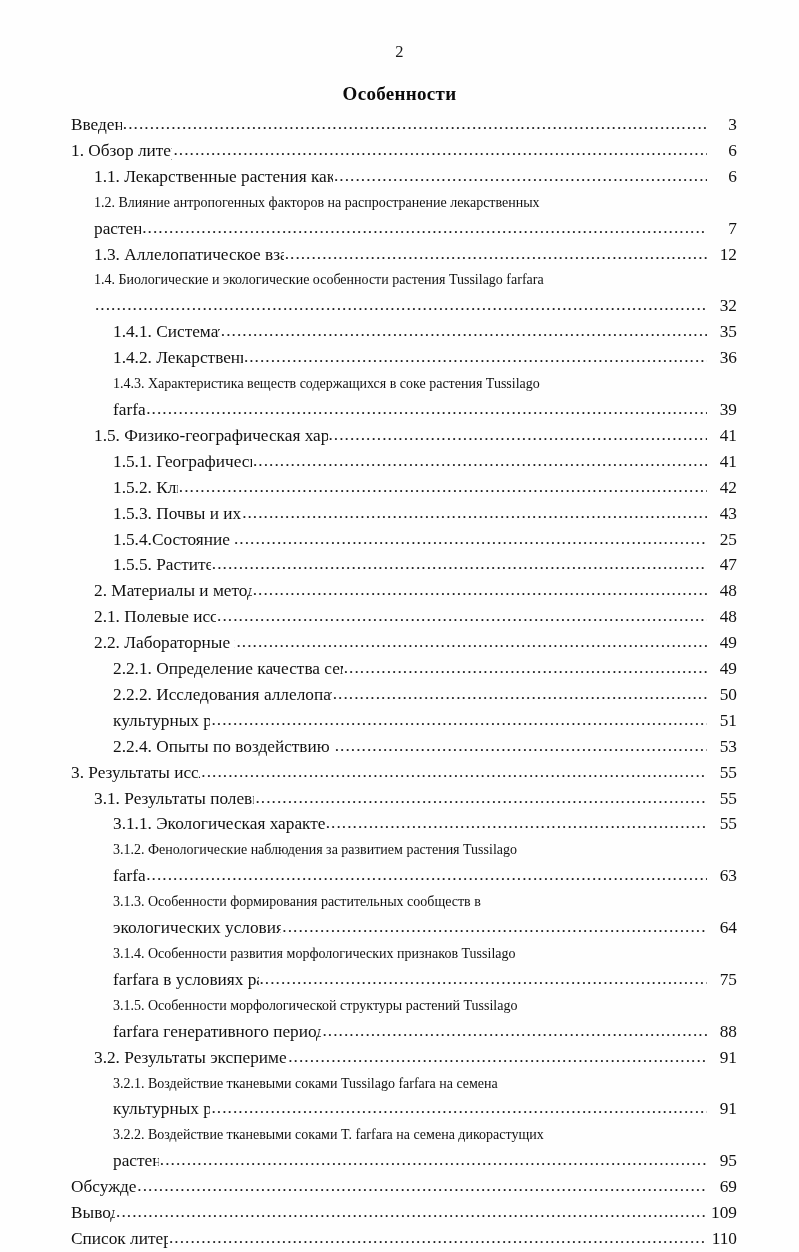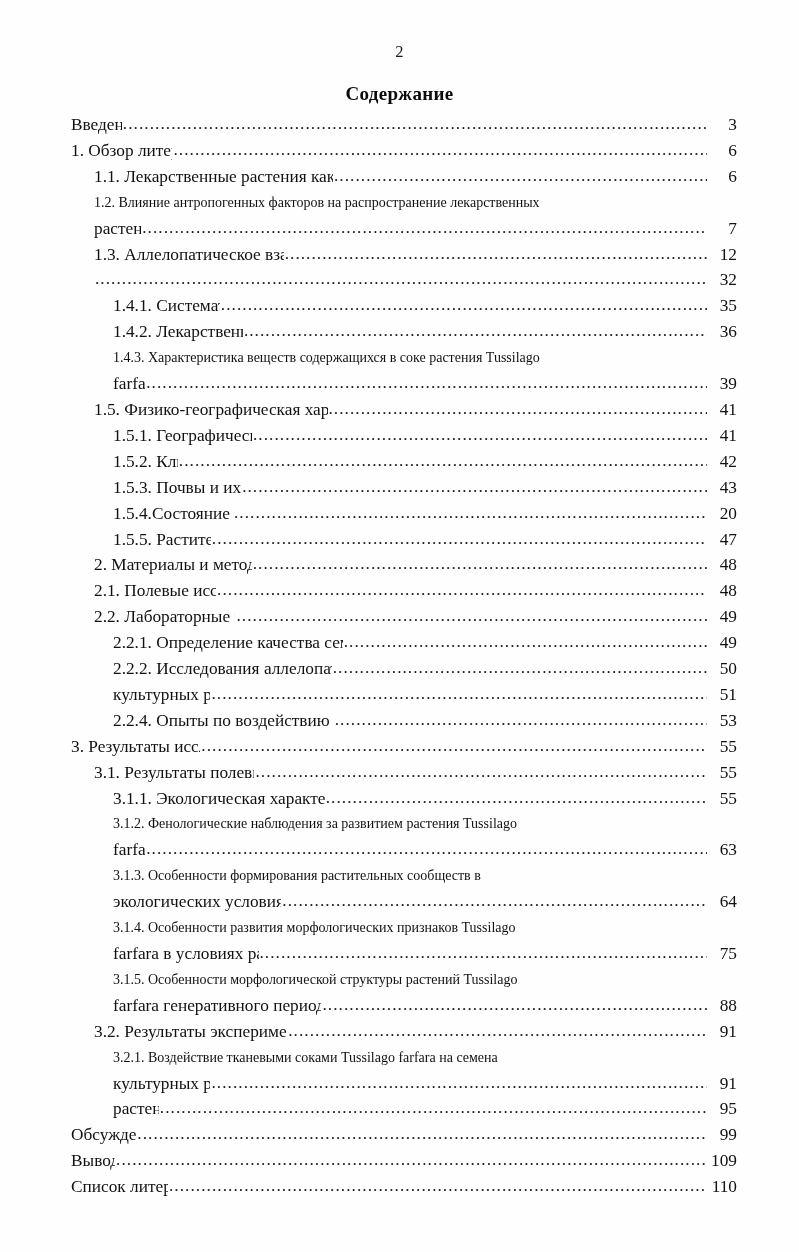--- a/index.html
+++ b/index.html
@@ -110,21 +110,21 @@
     line-height: 25.9px;
   }
 </style>
 </head>
 <body>
 
 <div class="page">
 
   <div class="page-number">2</div>
 
-  <div class="toc-title">Содержание</div>
+  <div class="toc-title">Особенности</div>
 
   <div class="toc" id="toc-list">
       <div class="toc-entry lvl0">
         <div class="entry-row">
           <span class="entry-label">Введение</span>
           <span class="leader"></span>
           <span class="entry-page">3</span>
         </div>
       </div>
       <div class="toc-entry lvl0">
@@ -150,20 +150,21 @@
         </div>
       </div>
       <div class="toc-entry lvl1">
         <div class="entry-row">
           <span class="entry-label">1.3. Аллелопатическое взаимодействие растений</span>
           <span class="leader"></span>
           <span class="entry-page">12</span>
         </div>
       </div>
       <div class="toc-entry lvl1">
+        <span class="wrap-line">1.4. Биологические и экологические особенности растения Tussilago farfara</span>
         <div class="entry-row">
           <span class="entry-label"></span>
           <span class="leader"></span>
           <span class="entry-page">32</span>
         </div>
       </div>
       <div class="toc-entry lvl2">
         <div class="entry-row">
           <span class="entry-label">1.4.1. Систематика вида</span>
           <span class="leader"></span>
@@ -210,21 +211,21 @@
         <div class="entry-row">
           <span class="entry-label">1.5.3. Почвы и их загрязнение</span>
           <span class="leader"></span>
           <span class="entry-page">43</span>
         </div>
       </div>
       <div class="toc-entry lvl2">
         <div class="entry-row">
           <span class="entry-label">1.5.4.Состояние атмосферы</span>
           <span class="leader"></span>
-          <span class="entry-page">20</span>
+          <span class="entry-page">25</span>
         </div>
       </div>
       <div class="toc-entry lvl2">
         <div class="entry-row">
           <span class="entry-label">1.5.5. Растительность</span>
           <span class="leader"></span>
           <span class="entry-page">47</span>
         </div>
       </div>
       <div class="toc-entry lvl1">
@@ -338,31 +339,32 @@
       </div>
       <div class="toc-entry lvl2">
         <span class="wrap-line">3.2.1. Воздействие тканевыми соками Tussilago farfara на семена</span>
         <div class="entry-row">
           <span class="entry-label">культурных растений</span>
           <span class="leader"></span>
           <span class="entry-page">91</span>
         </div>
       </div>
       <div class="toc-entry lvl2">
+        <span class="wrap-line">3.2.2. Воздействие тканевыми соками T. farfara на семена дикорастущих</span>
         <div class="entry-row">
           <span class="entry-label">растений</span>
           <span class="leader"></span>
           <span class="entry-page">95</span>
         </div>
       </div>
       <div class="toc-entry lvl0">
         <div class="entry-row">
           <span class="entry-label">Обсуждение</span>
           <span class="leader"></span>
-          <span class="entry-page">99</span>
+          <span class="entry-page">69</span>
         </div>
       </div>
       <div class="toc-entry lvl0">
         <div class="entry-row">
           <span class="entry-label">Выводы</span>
           <span class="leader"></span>
           <span class="entry-page">109</span>
         </div>
       </div>
       <div class="toc-entry lvl0">

